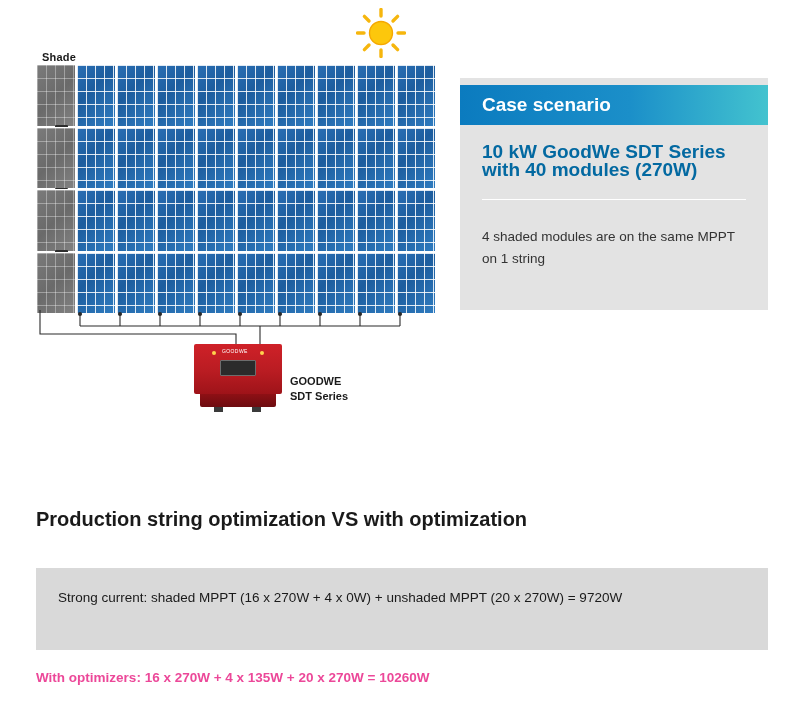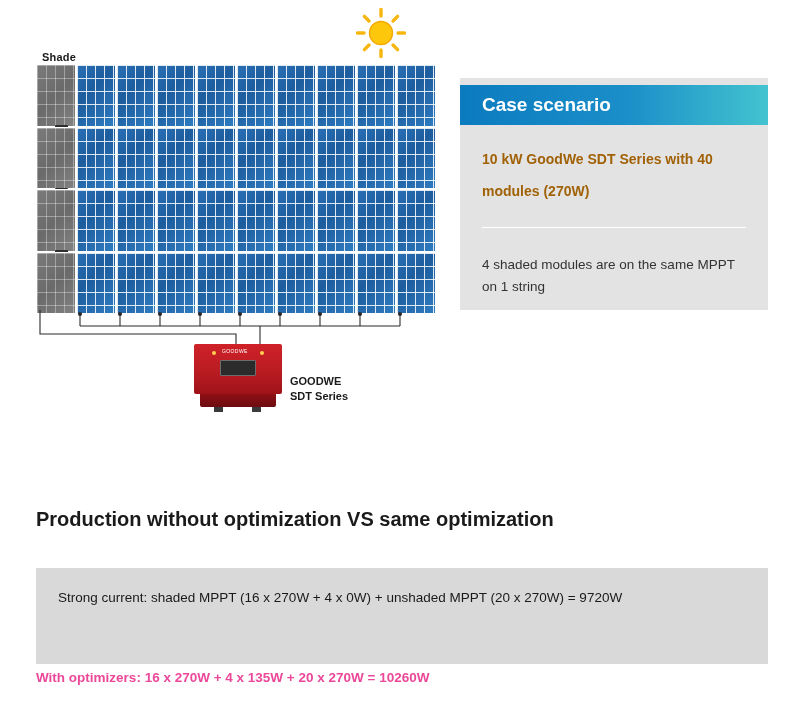--- a/index.html
+++ b/index.html
@@ -142,24 +142,24 @@
     padding-left: 22px;
     margin-top: 7px;
   }
   #case-header-title {
     color: #ffffff;
     font-size: 19px;
     font-weight: bold;
   }
   #case-body { padding: 18px 22px 0 22px; }
   #case-title {
-    font-size: 14px;
-    font-weight: bold;
-    color: #a16207;
-    line-height: 32px;
+    font-size: 19px;
+    font-weight: bold;
+    color: #0369a1;
+    line-height: 18px;
   }
   #case-rule {
     margin: 20px 0 0 0;
     height: 1px;
     background: #ffffff;
   }
   #case-note {
     margin-top: 26px;
     font-size: 13.5px;
     color: #333333;
@@ -173,21 +173,21 @@
     top: 508px;
     font-size: 20px;
     font-weight: bold;
     color: #1a1a1a;
   }
   #prod-box {
     position: absolute;
     left: 36px;
     top: 568px;
     width: 732px;
-    height: 96px;
+    height: 82px;
     background: #d9d9d9;
     padding: 16px 22px;
   }
   .prod-line {
     font-size: 13.5px;
     color: #1a1a1a;
     line-height: 28px;
   }
   #prod-optimizers {
     position: absolute;
@@ -326,19 +326,19 @@
   <div id="case-header">
     <span id="case-header-title">Case scenario</span>
   </div>
   <div id="case-body">
     <div id="case-title">10 kW GoodWe SDT Series with 40 modules (270W)</div>
     <div id="case-rule"></div>
     <div id="case-note">4 shaded modules are on the same MPPT on 1 string</div>
   </div>
 </div>
 
-<div id="prod-heading">Production without optimization VS same optimization</div>
+<div id="prod-heading">Production string optimization VS with optimization</div>
 
 <div id="prod-box">
   <div class="prod-line">Strong current: shaded MPPT (16 x 270W + 4 x 0W) + unshaded MPPT (20 x 270W) = 9720W</div>
 </div>
 
 <div id="prod-optimizers">With optimizers: 16 x 270W + 4 x 135W + 20 x 270W = 10260W</div>
 
 </body></html>

